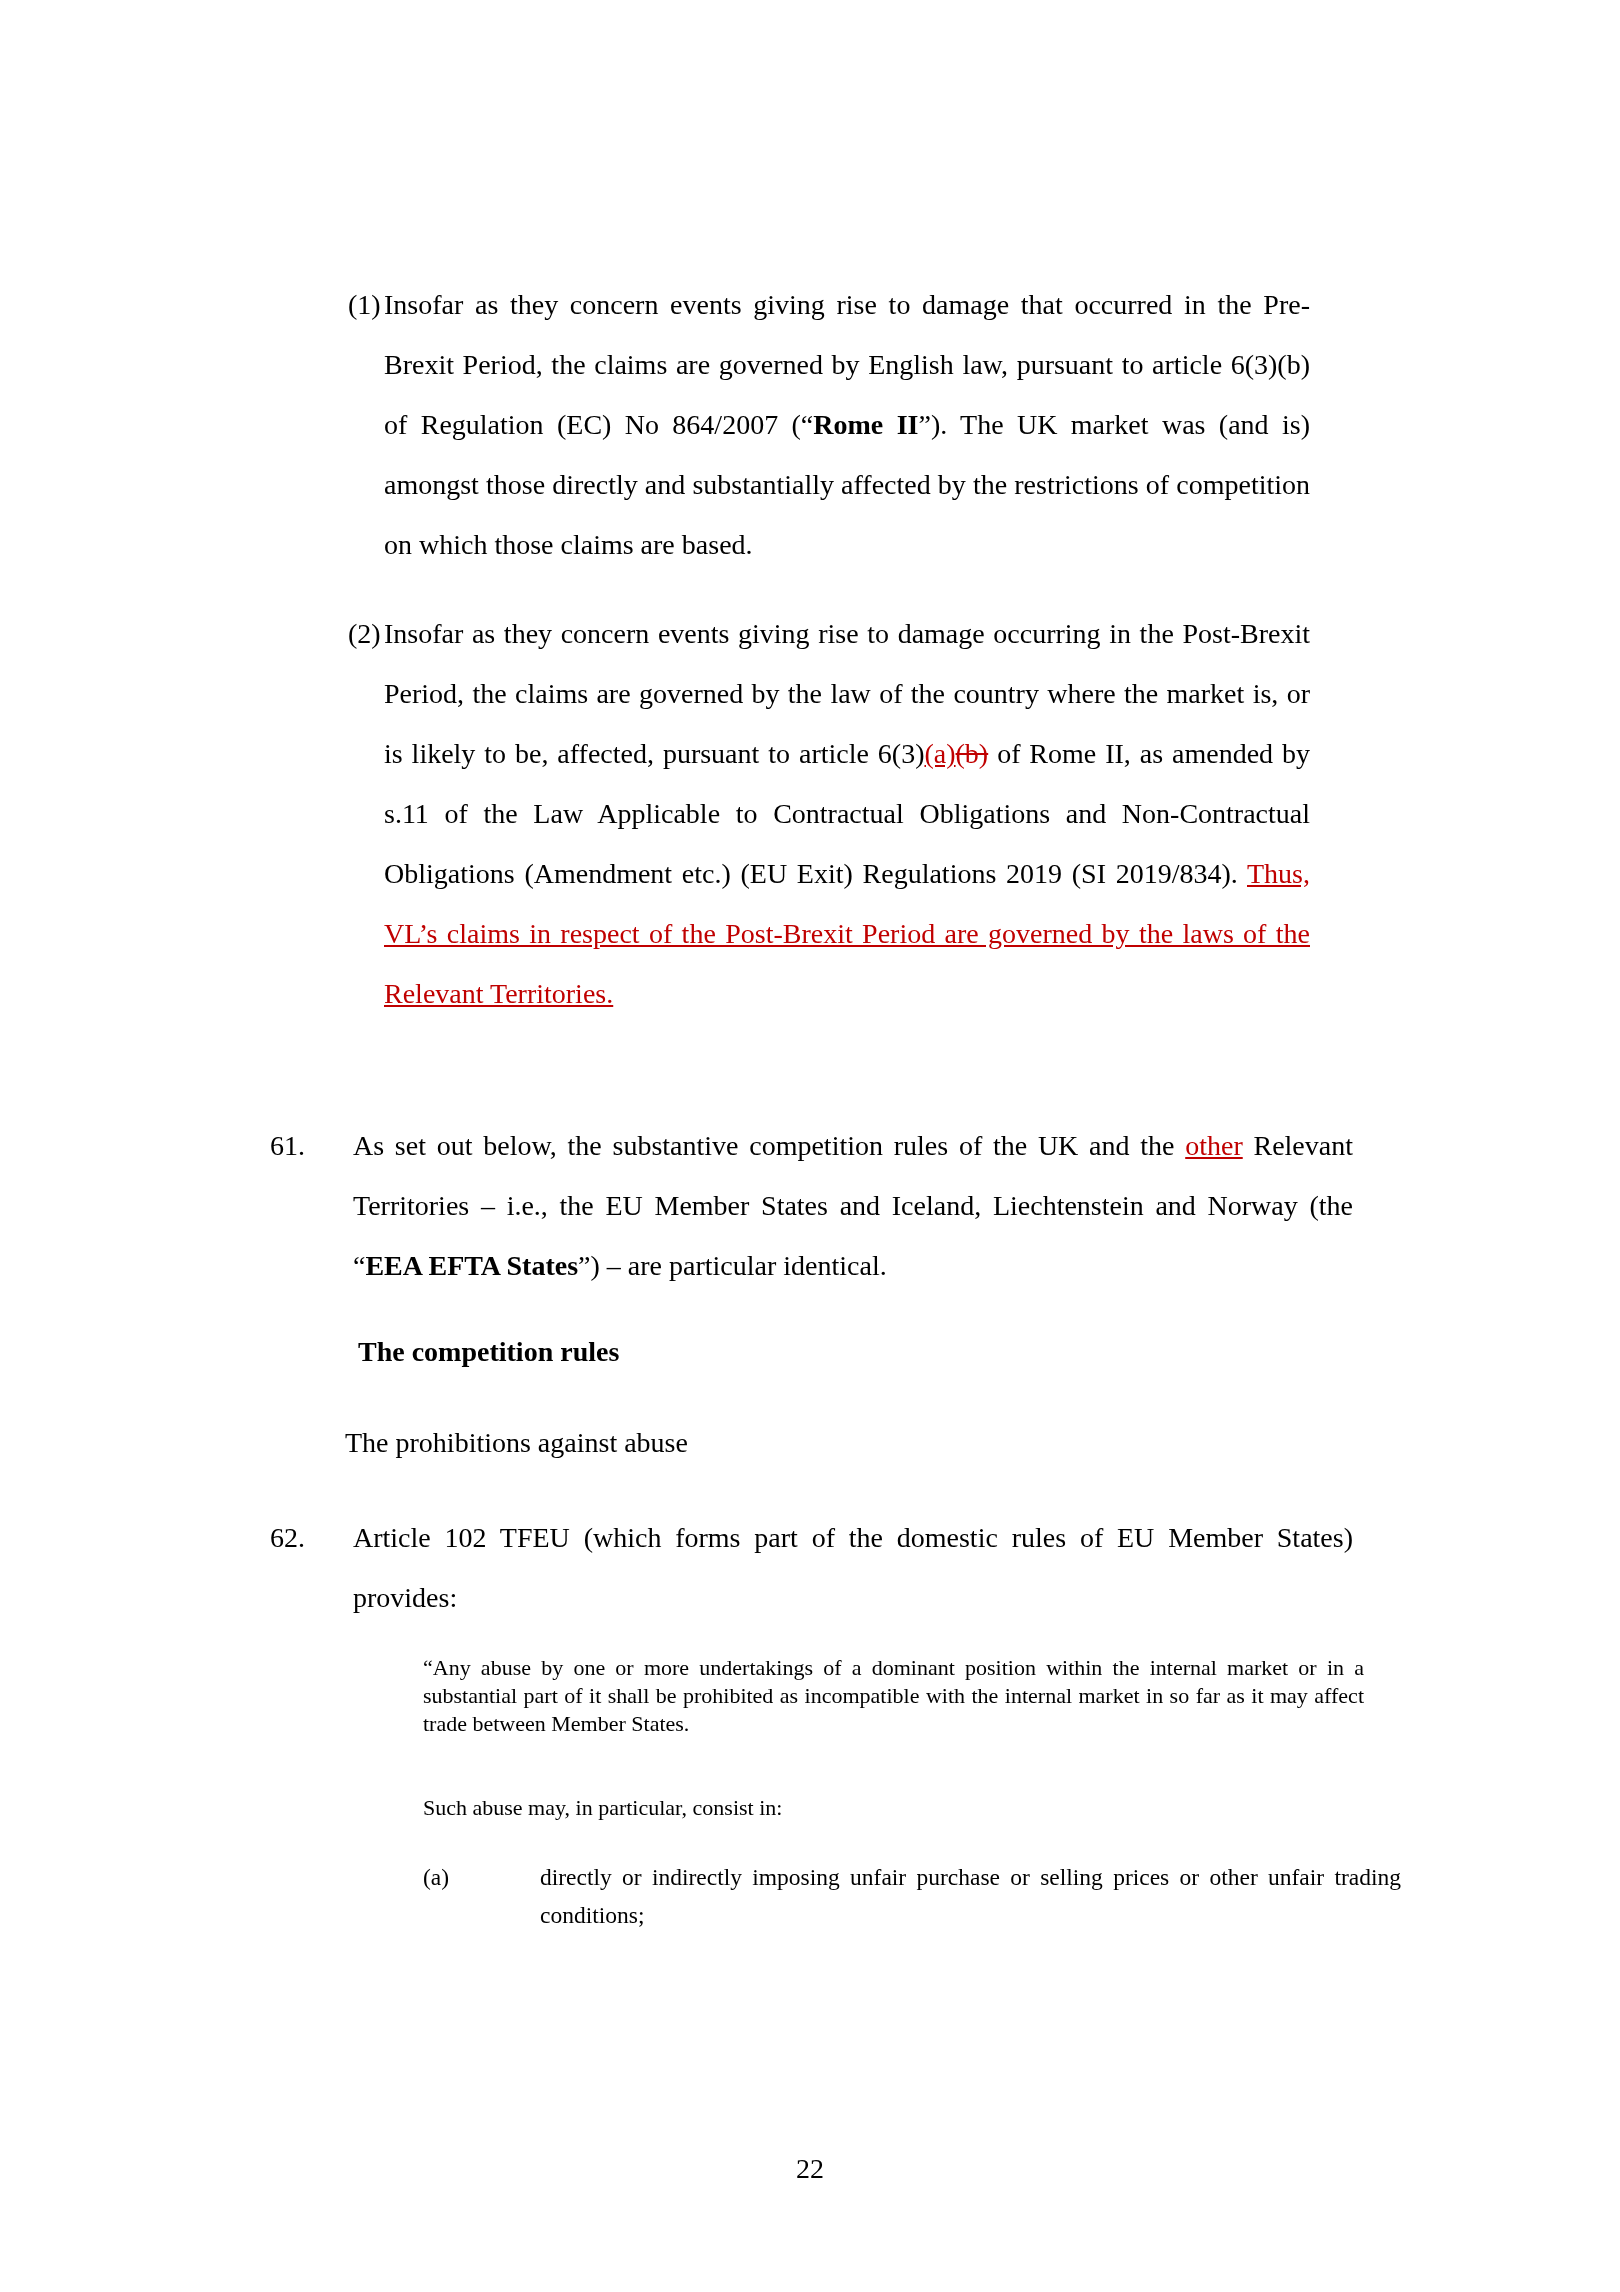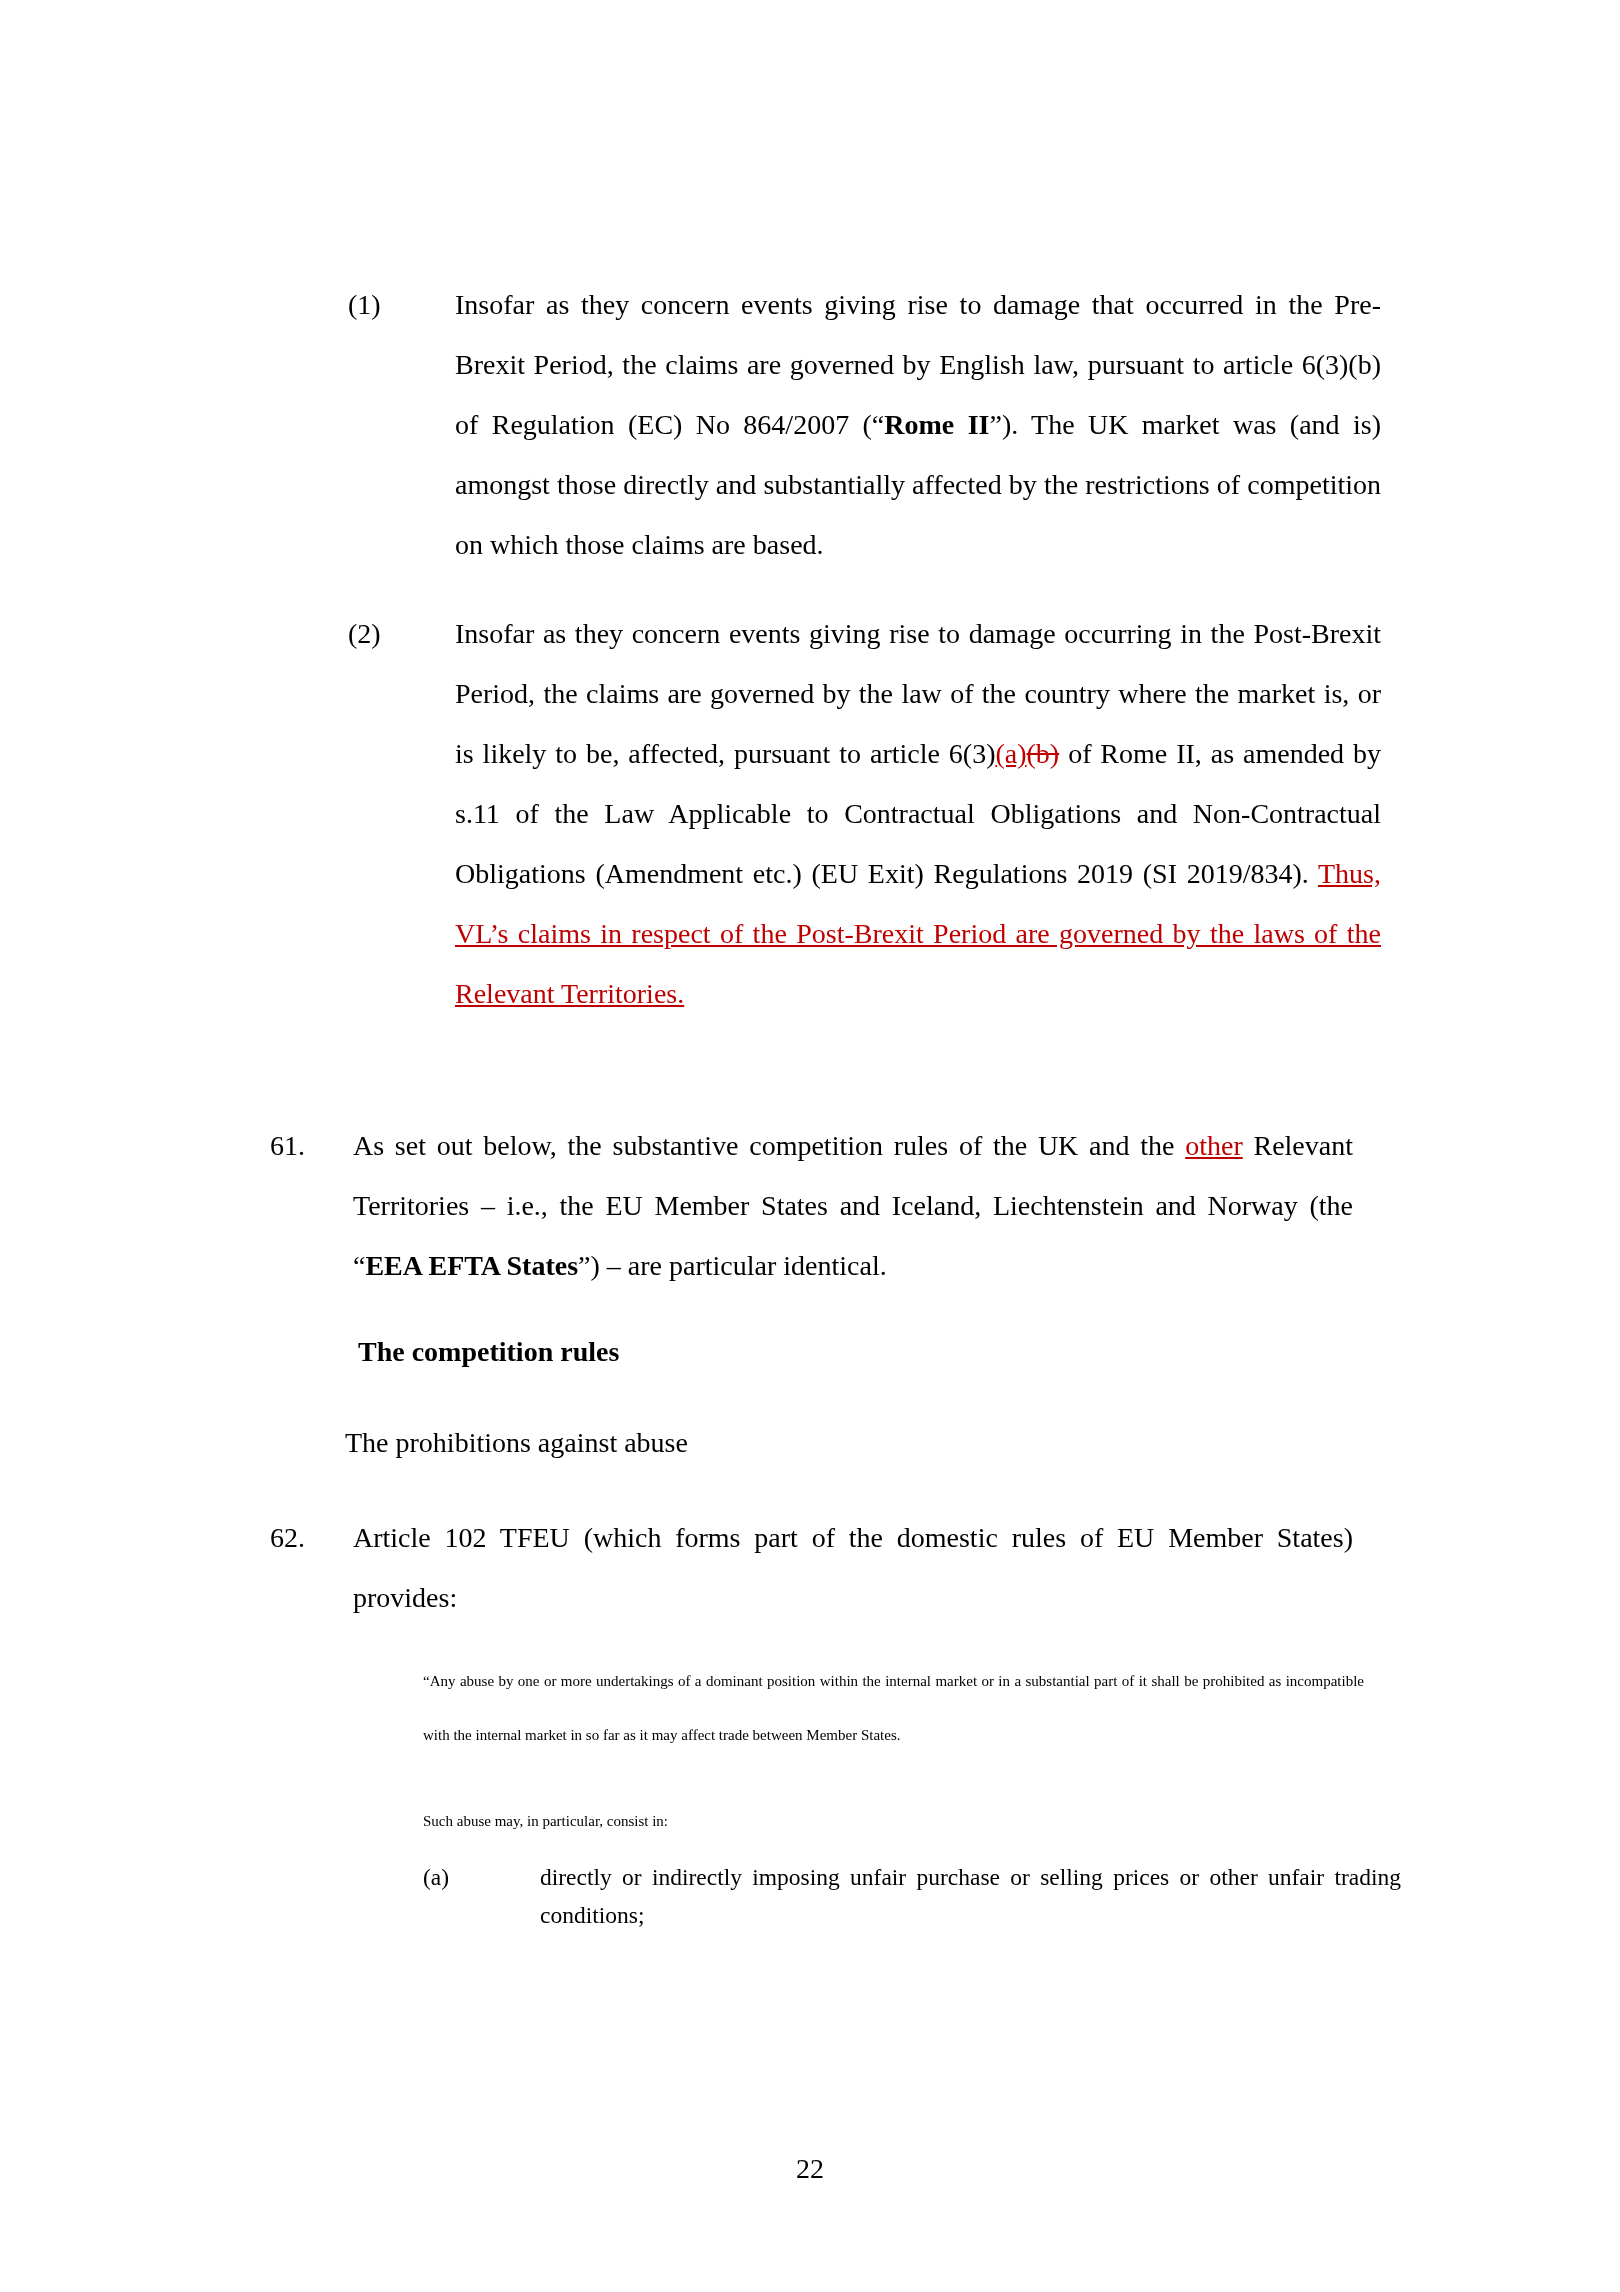--- a/index.html
+++ b/index.html
@@ -29,26 +29,26 @@
   }
   .ptext {
     text-align: justify;
     text-justify: inter-word;
   }
   
   .num-para { left: 270px; width: 1083px; }
   .num-para .ptext { margin-left: 83px; width: 1000px; }
   
   .sub-para { left: 348px; width: 1005px; }
-  .sub-para .ptext { margin-left: 107px; width: 926px; }
+  .sub-para .ptext { margin-left: 36px; width: 926px; }
   
   .heading-bold { left: 350px; font-weight: bold; margin-left: 8px; }
   .heading-italic { left: 345px; }
   
-  .quote { left: 423px; width: 941px; font-size: 15px; line-height: 54px; }
+  .quote { left: 423px; width: 941px; font-size: 22px; line-height: 28px; }
   .quote-item { left: 423px; width: 941px; font-size: 23.5px; line-height: 38px; }
   .quote-item .ptext { margin-left: 117px; width: 861px; }
   
   .run-bold { font-weight: bold; }
   .run-ins {
     color: var(--edit-red, #C00000);
     text-decoration: underline;
   }
   .run-del {
     color: var(--edit-red, #C00000);

